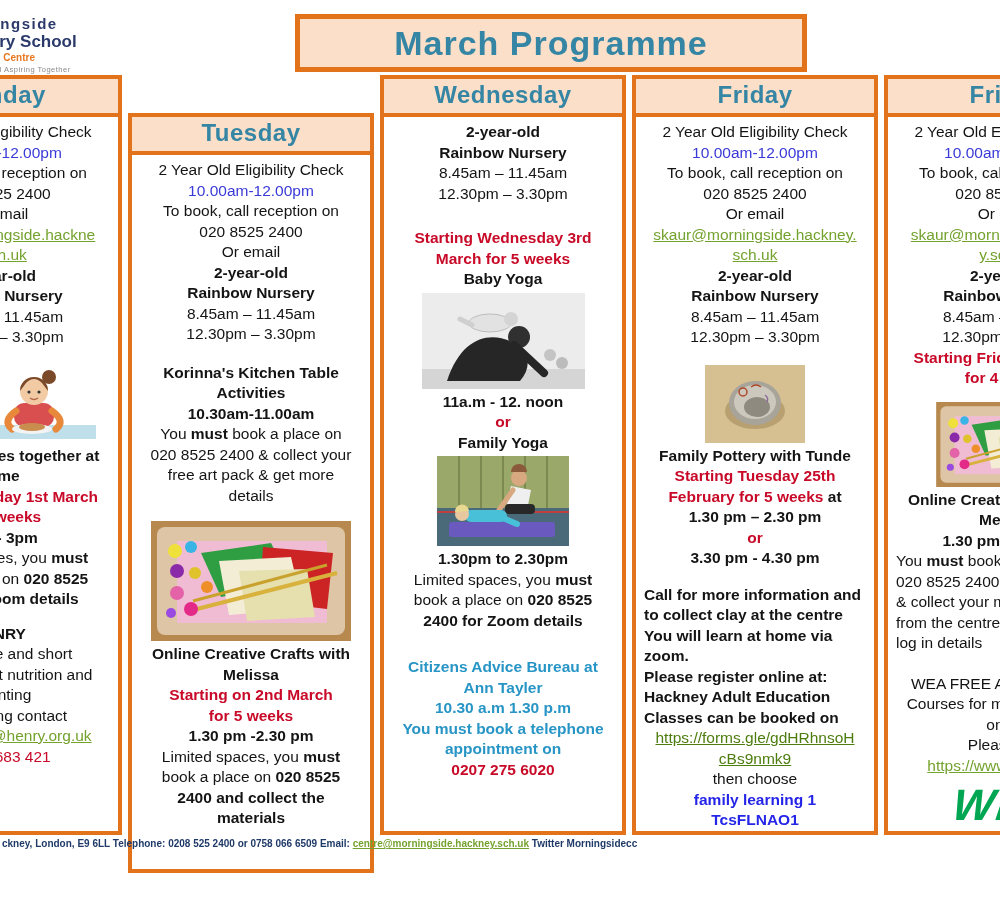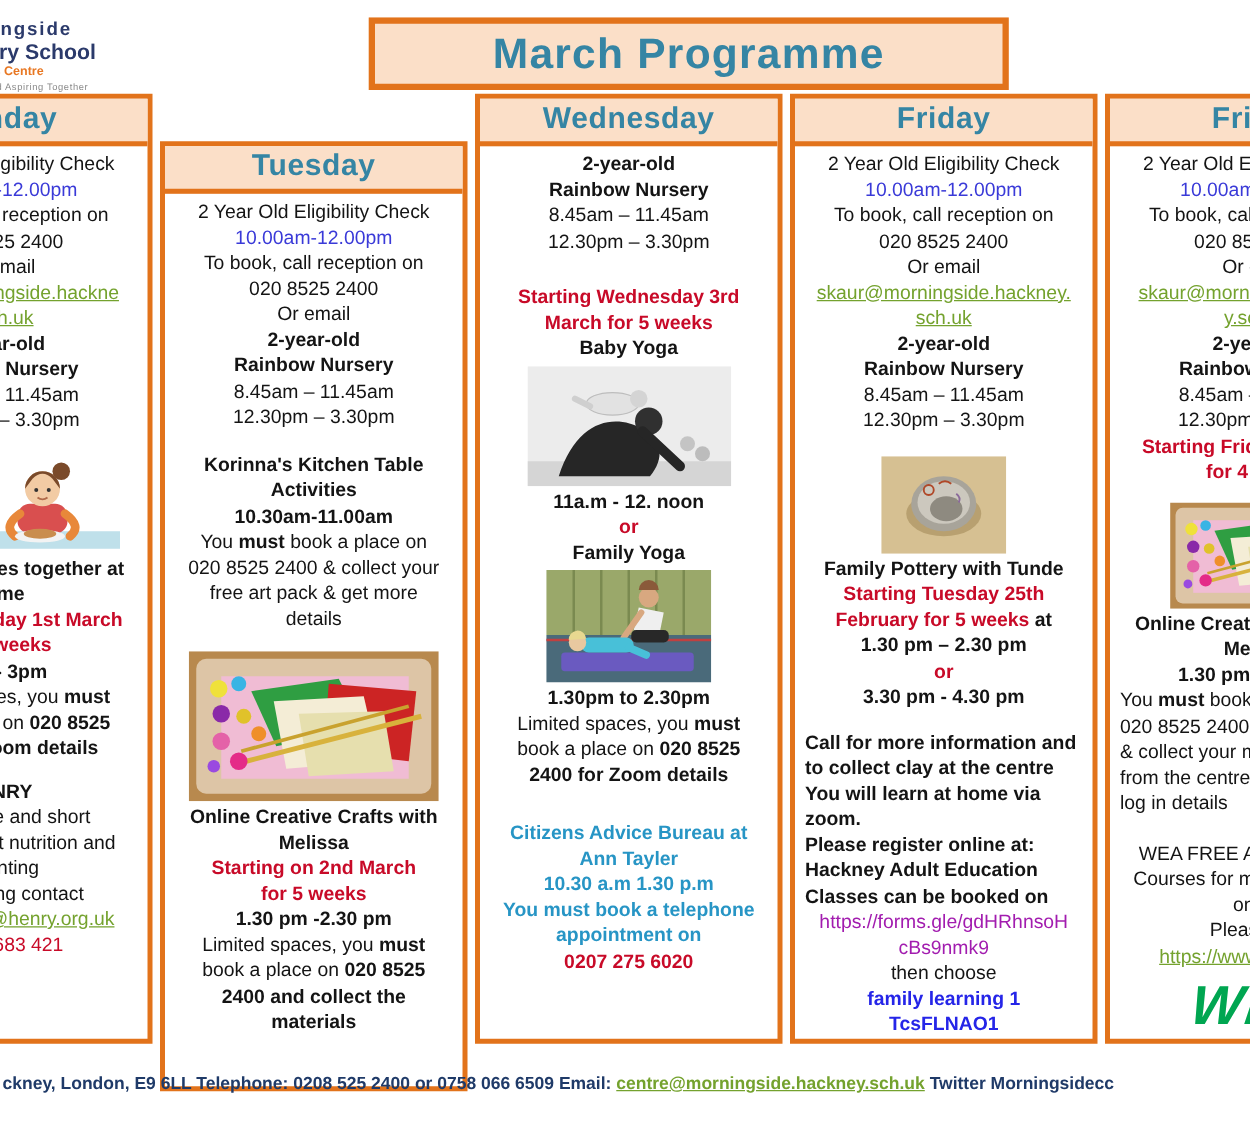--- a/index.html
+++ b/index.html
@@ -25,28 +25,28 @@
            font-size:15.5px;line-height:20.5px;text-align:center;}
   .tb{margin:0;}
   .tb.left{text-align:left;}
   .imgwrap{line-height:0;padding:3px 0;}
   
   .s-b{font-weight:bold;}
   .s-r{color:#C80A28;font-weight:bold;}
   .s-rr{color:#C80A28;}
   .s-blue{color:#3A3AD8;}
   .s-glink{color:#74A22E;text-decoration:underline;cursor:pointer;}
-  .s-bluelink{color:#a21caf;cursor:pointer;}
+  .s-bluelink{color:#4d7c0f;text-decoration:underline;cursor:pointer;}
   .s-cab{color:#2795C5;font-weight:bold;}
   .s-bluebold{color:#2525E8;font-weight:bold;margin-top:24px;}
   .s-wea{color:#00A651;font-weight:800;font-style:italic;font-size:44px;letter-spacing:2px;
          display:inline-block;transform:skewX(-8deg);line-height:46px;}
   
-  .footer{position:absolute;left:2px;top:858px;white-space:nowrap;
-          font-size:14px;font-weight:bold;color:#1F3A68;}
+  .footer{position:absolute;left:2px;top:838px;white-space:nowrap;
+          font-size:10px;font-weight:bold;color:#1F3A68;}
   .footer .email{color:#74A22E;text-decoration:underline;cursor:pointer;}
 </style>
 </head>
 <body>
 
 <div id="page">
 
   <div class="logo">
     <div class="l1">Morningside</div>
     <div class="l2">Primary School</div>

